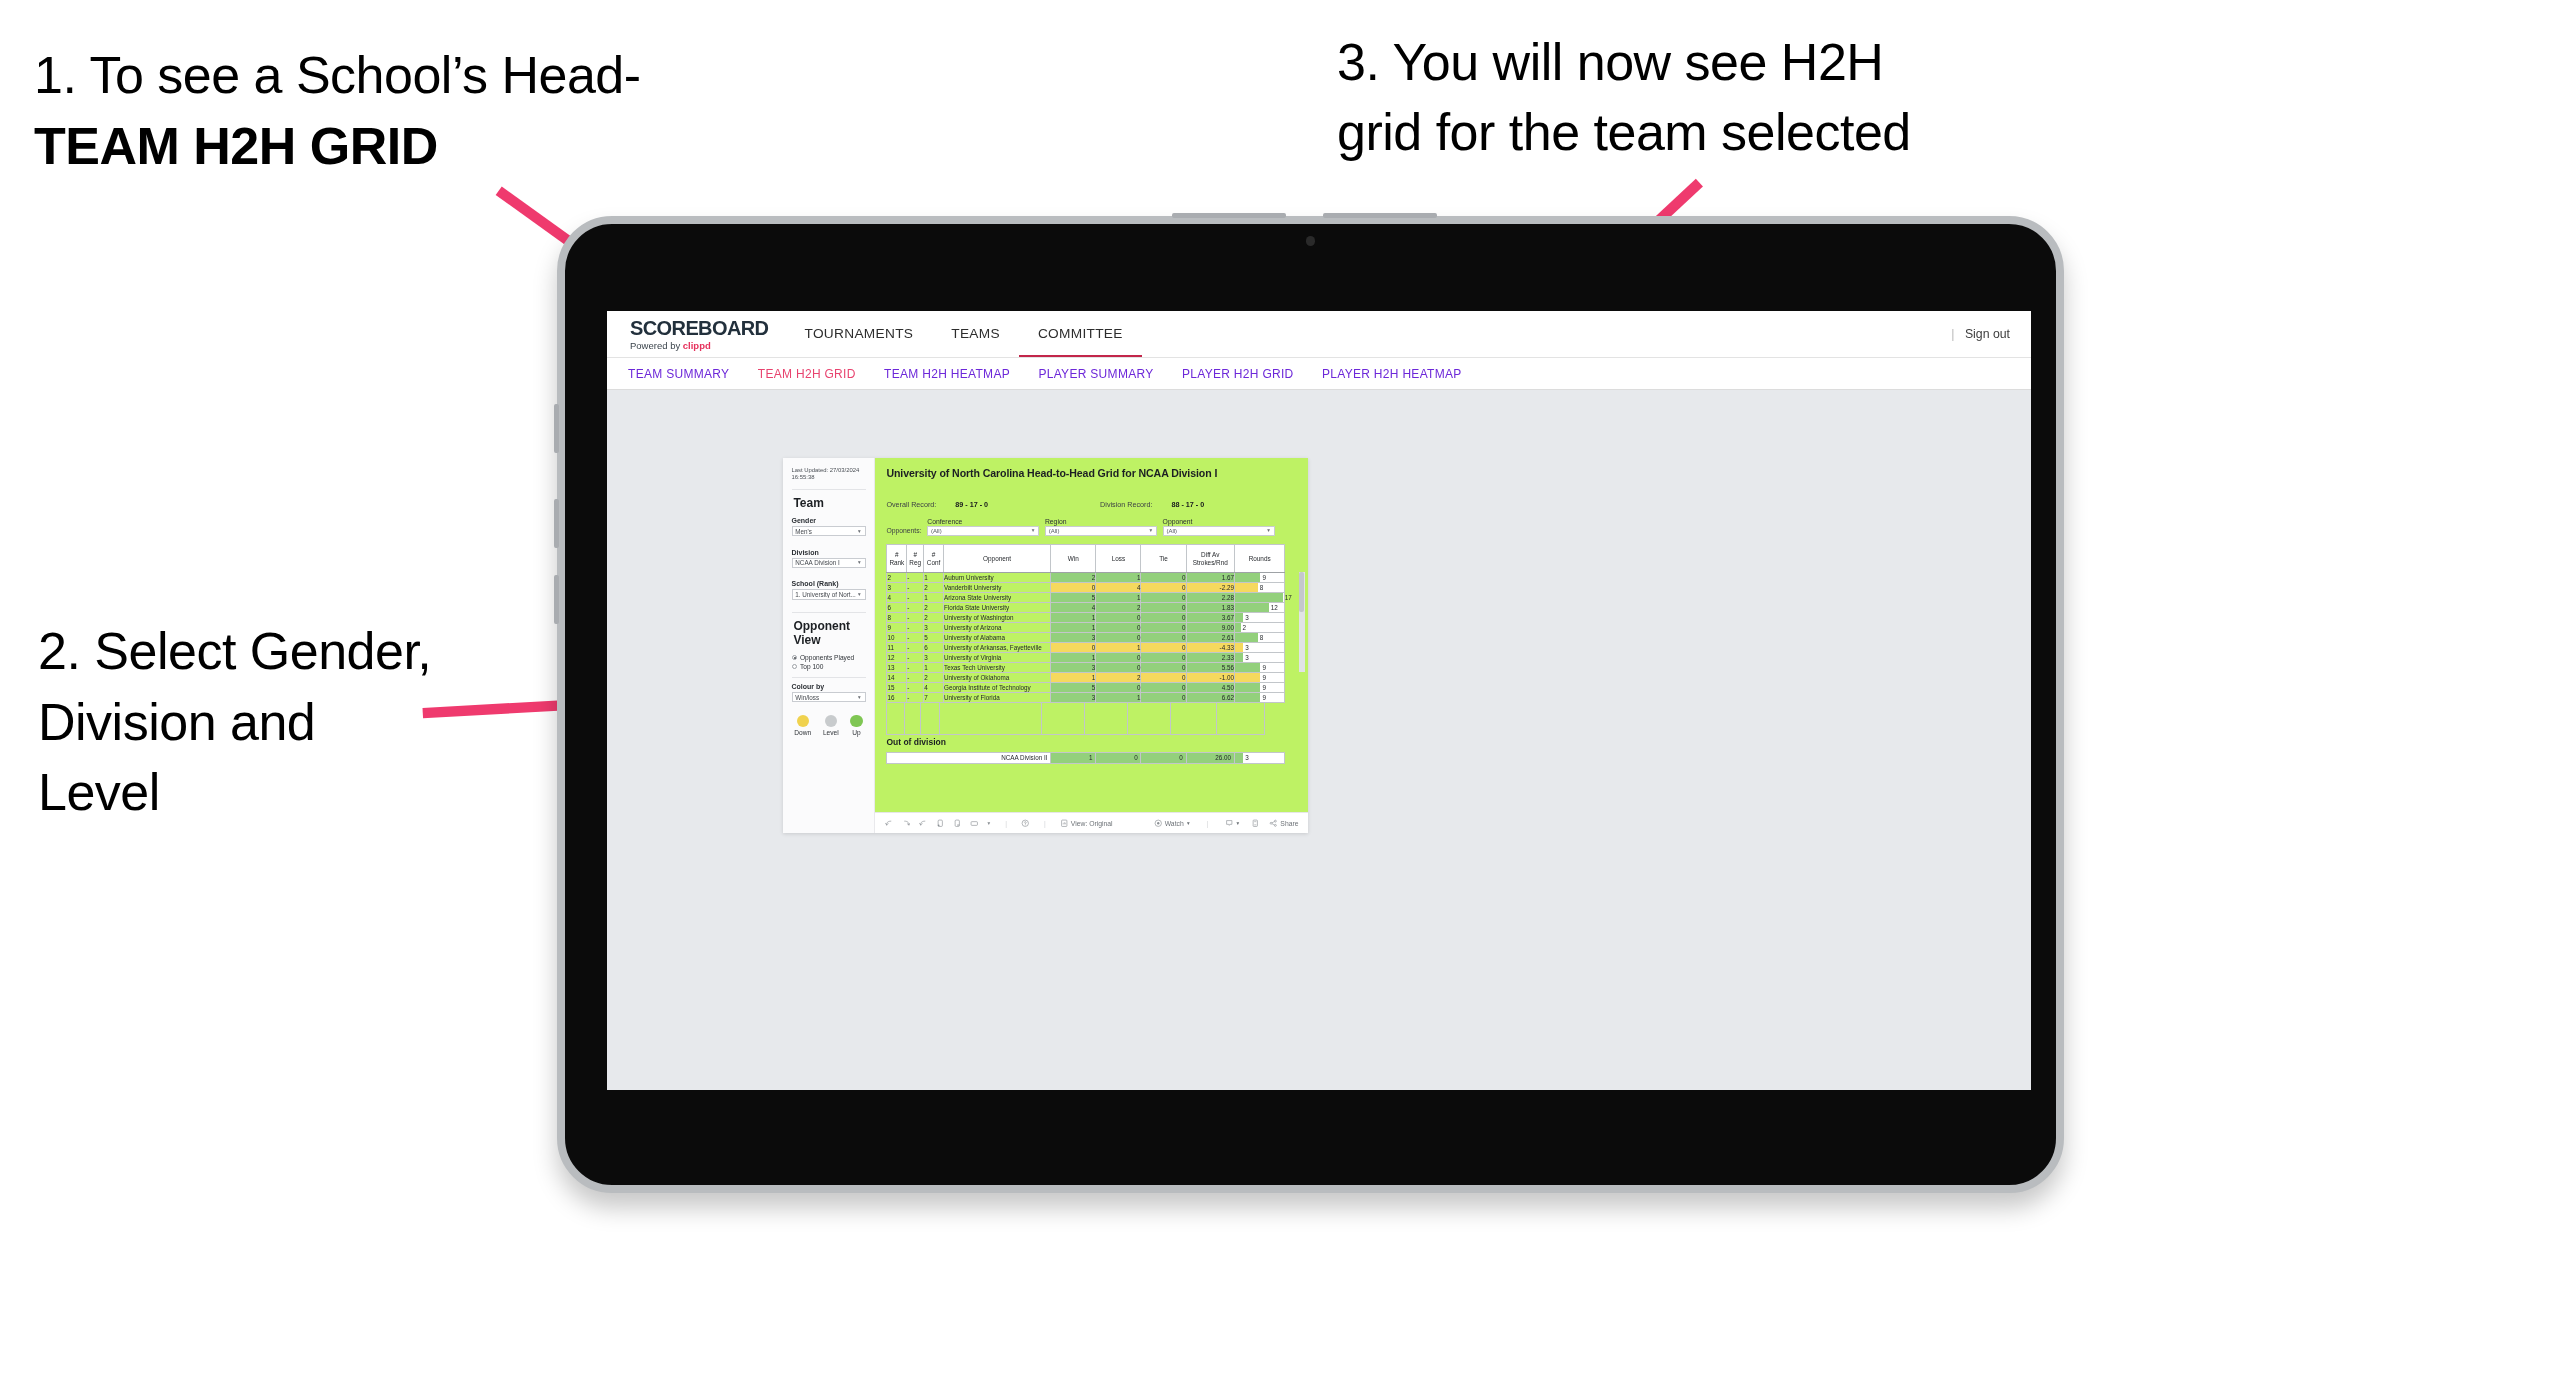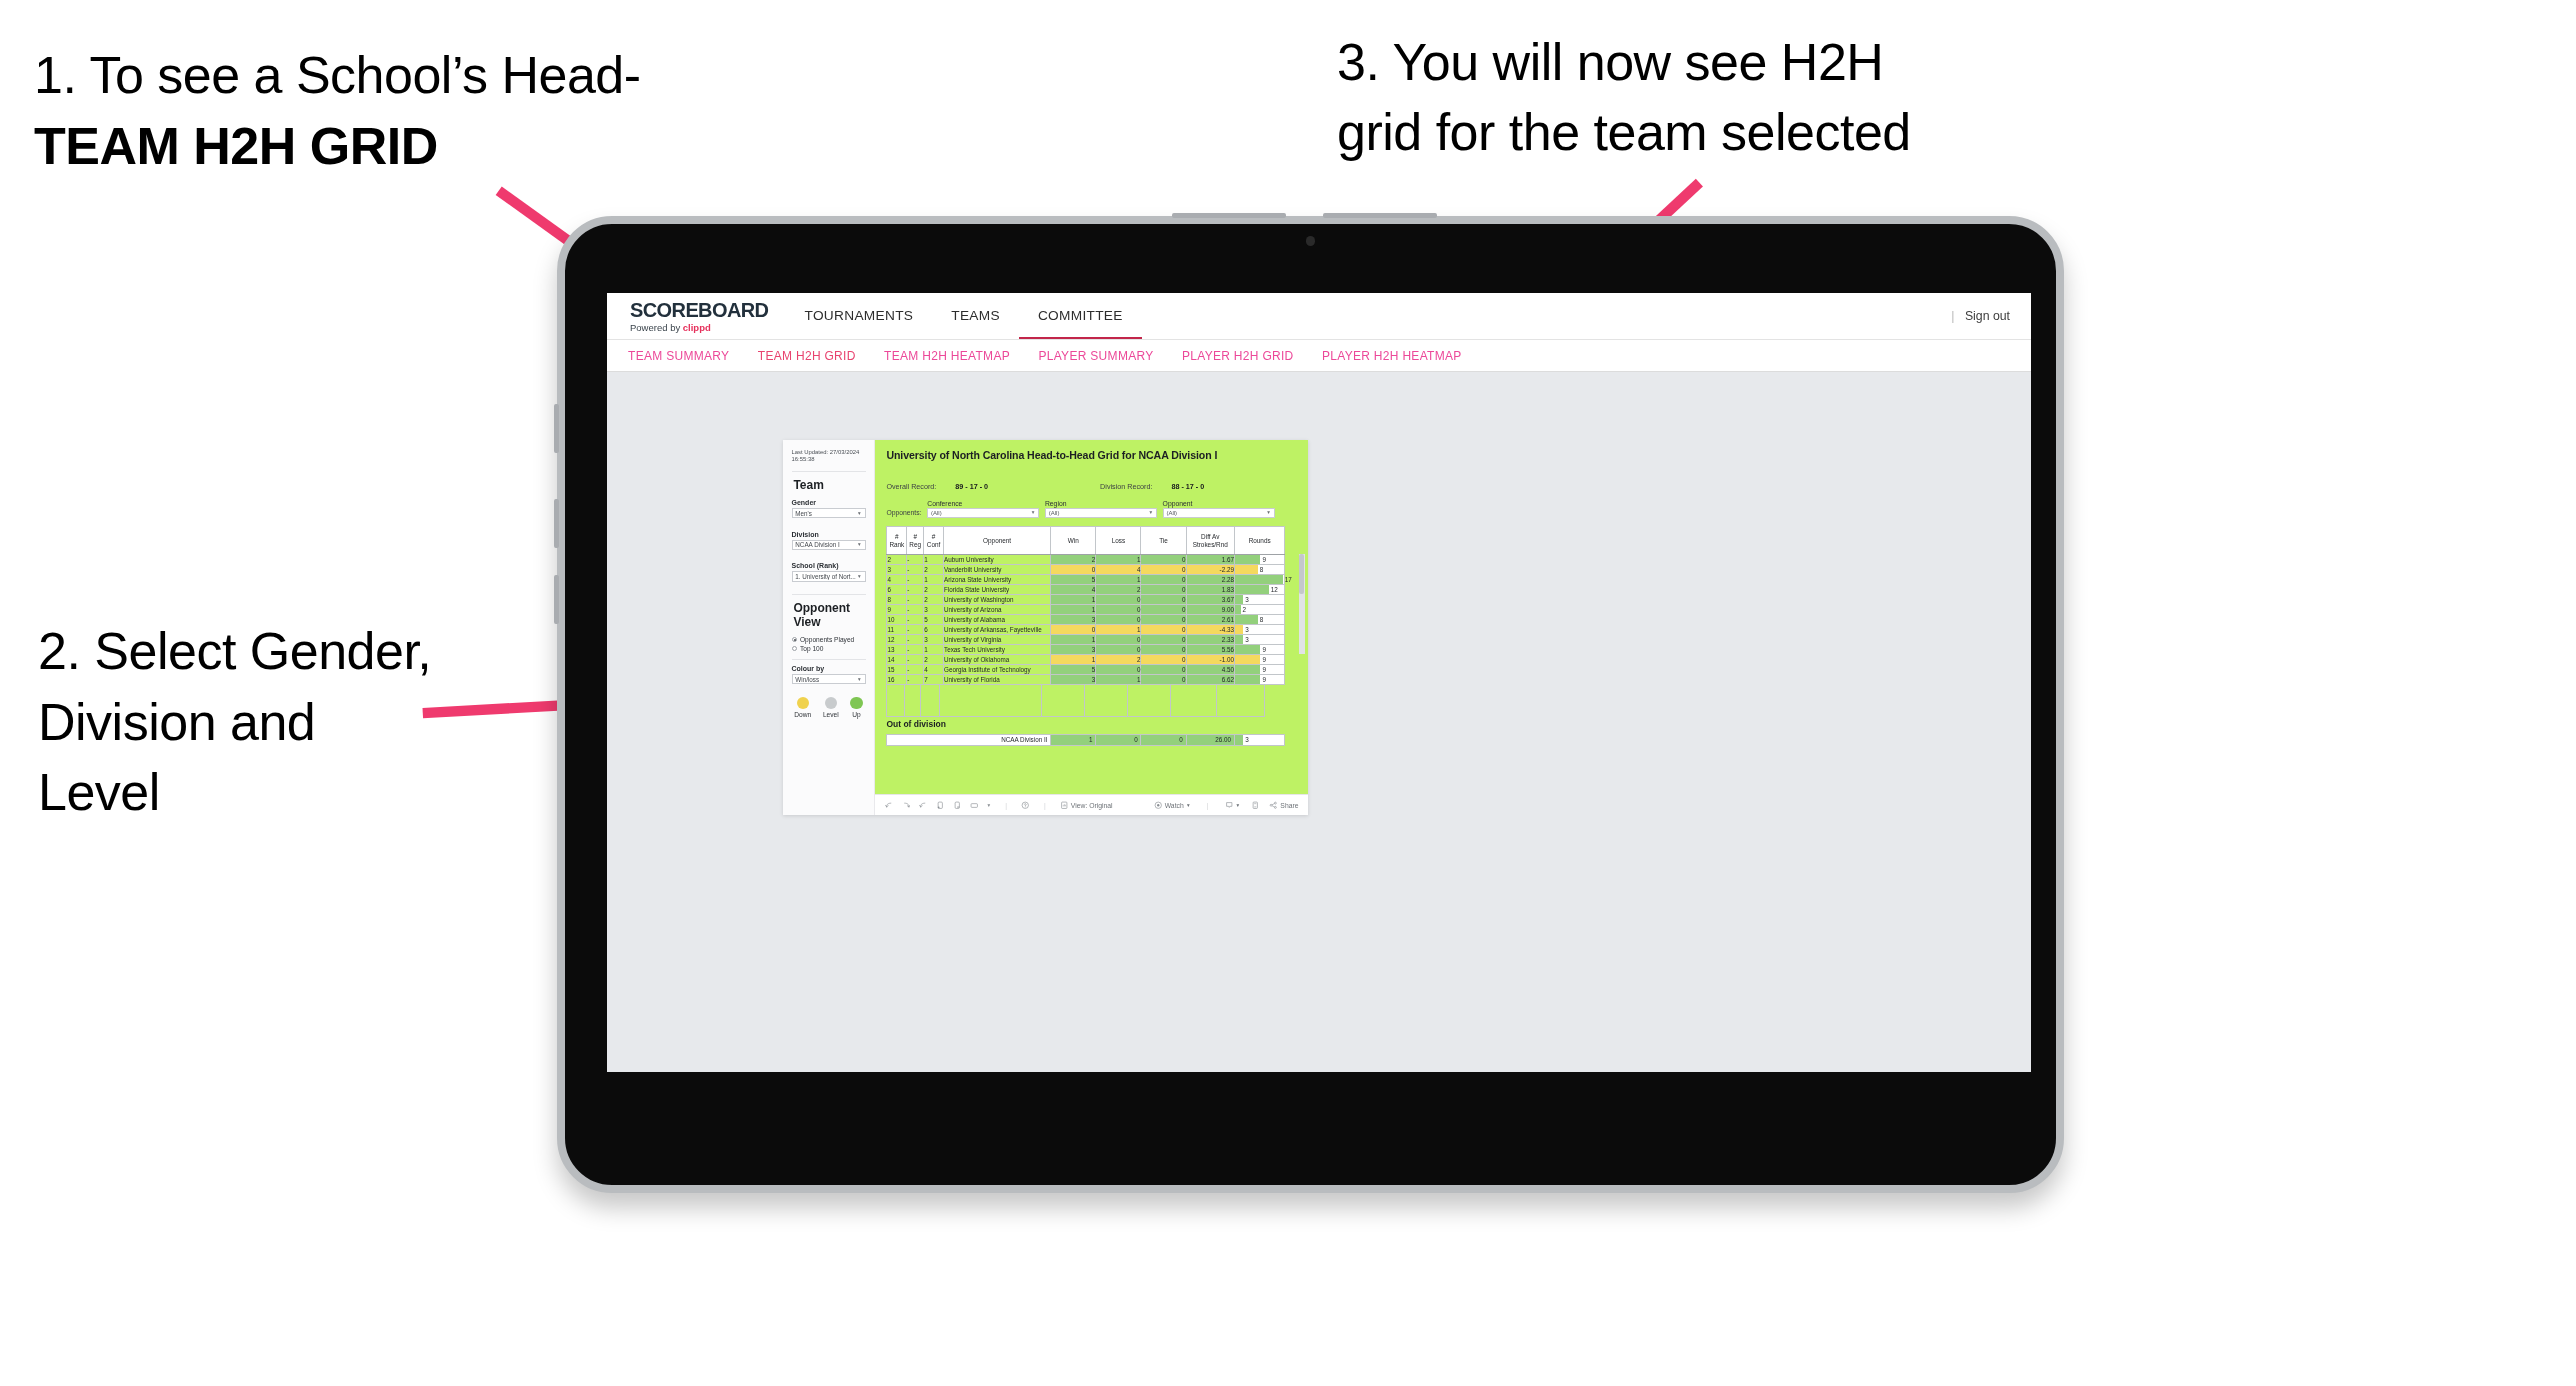--- a/index.html
+++ b/index.html
@@ -48,21 +48,21 @@
   .dev-btn { position: absolute; background: #a9acb0; border-radius: 1.9px; }
   #btn-top-1 { left: 607px; top: -11.4px; width: 114px; height: 5.7px; }
   #btn-top-2 { left: 758px; top: -11.4px; width: 114px; height: 5.7px; }
   #btn-left-1 { left: -11.4px; top: 180px; width: 5.7px; height: 49px; }
   #btn-left-2 { left: -11.4px; top: 275px; width: 5.7px; height: 49px; }
   #btn-left-3 { left: -11.4px; top: 351px; width: 5.7px; height: 49px; }
 
   
   #screen {
     position: absolute;
-    left: 42px; top: 69px;
+    left: 42px; top: 87px;
     width: 1424px; height: 779px;
     background: #e7e9ec;
     overflow: hidden;
   }
 
   
   #appbar {
     height: 47px; background: #ffffff;
     display: flex; align-items: stretch;
     border-bottom: 0.9px solid #e3e3e3;
@@ -98,21 +98,21 @@
   }
   #appbar-right .sep { color: #bbb; }
 
   
   #subnav {
     height: 32px; background: #ffffff;
     display: flex; align-items: center; padding-left: 21px;
     gap: 28.4px; border-bottom: 0.9px solid #dcdcdc;
   }
   .subnav-item {
-    font-size: 12px; color: #ec4899; letter-spacing: 0.3px;
+    font-size: 12px; color: #6d28d9; letter-spacing: 0.3px;
     cursor: pointer; white-space: nowrap;
   }
   .subnav-item.active { color: #e8436f; }
 
   
   #viz-wrap { position: relative; height: 700px; }
   #card {
     position: absolute;
     left: 176px; top: 68px;
     width: 525px; height: 375px;

